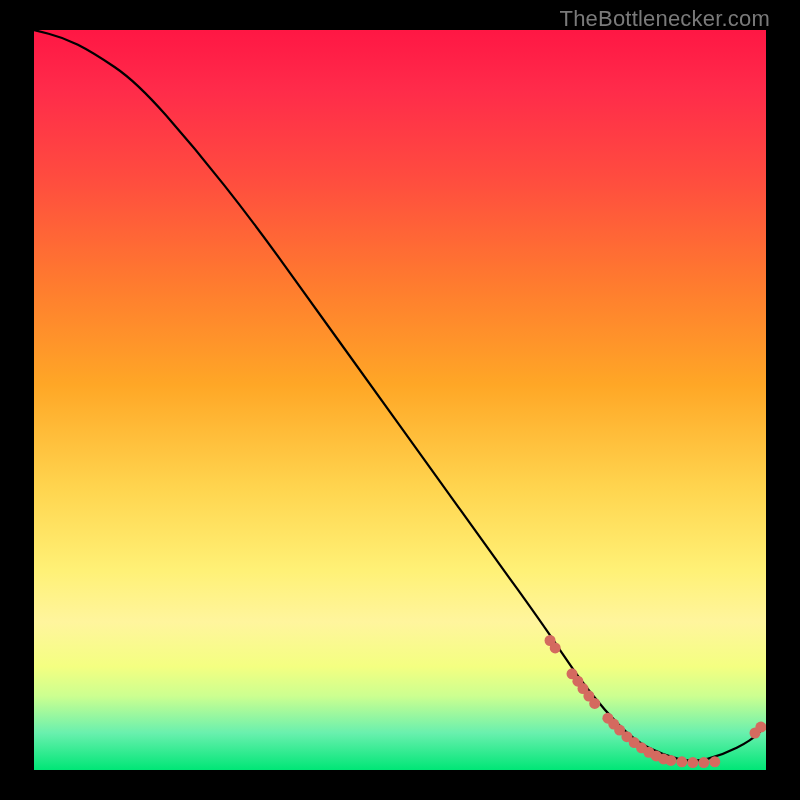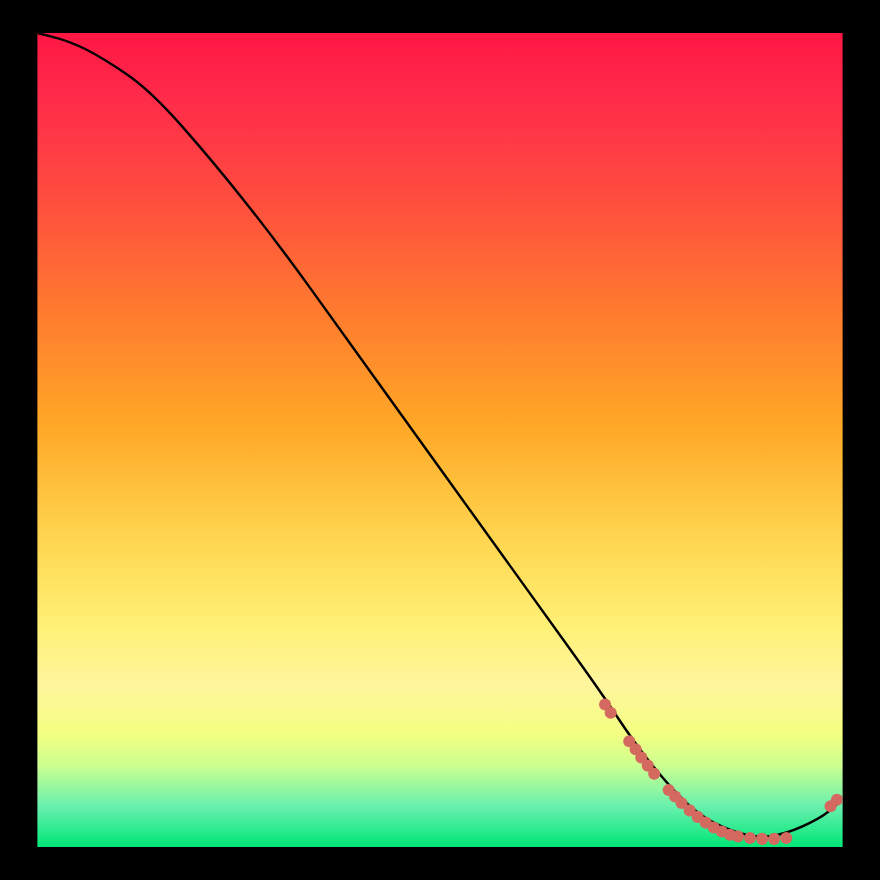--- a/index.html
+++ b/index.html
@@ -54,20 +54,21 @@
     top: 30px;
     width: 732px;
     height: 740px;
   }
 </style>
 </head>
 <body>
 
 <div class="frame">
 
+  <div class="attribution">TheBottlenecker.com</div>
 
   <div class="plot"></div>
 
   <svg class="overlay" viewBox="0 0 732 740" preserveAspectRatio="none">
     <path id="curve-path" fill="none" stroke-width="2.2" stroke="#000000" d="M 0 0 Q 0 0 14.64 3.6999999999999886 Q 29.28 7.399999999999977 43.92 14.800000000000011 Q 58.56 22.200000000000045 80.52000000000001 37 Q 102.48 51.799999999999955 131.76 85.09999999999997 Q 161.04 118.39999999999998 190.32 155.39999999999998 Q 219.6 192.39999999999998 248.88 233.1 Q 278.16 273.8 307.44000000000005 314.5 Q 336.72 355.2 366 395.9 Q 395.28000000000003 436.6 424.56 477.3 Q 453.84 518 483.12 558.7 Q 512.4 599.4 527.04 621.5999999999999 Q 541.68 643.8 556.3199999999999 662.3 Q 570.96 680.8 585.6 695.5999999999999 Q 600.24 710.4 614.88 717.8 Q 629.52 725.2 644.1600000000001 728.9000000000001 Q 658.8000000000001 732.6 673.44 728.9000000000001 Q 688.0799999999999 725.2 702.72 717.8 Q 717.36 710.4 724.6800000000001 703 T 732 695.6"></path>
     <g id="dots">
         <circle cx="516.06" cy="610.5" r="5.5" fill="#d46a5f"></circle>
         <circle cx="521.1840000000001" cy="617.9" r="5.5" fill="#d46a5f"></circle>
         <circle cx="538.02" cy="643.8" r="5.5" fill="#d46a5f"></circle>
         <circle cx="543.876" cy="651.2" r="5.5" fill="#d46a5f"></circle>

